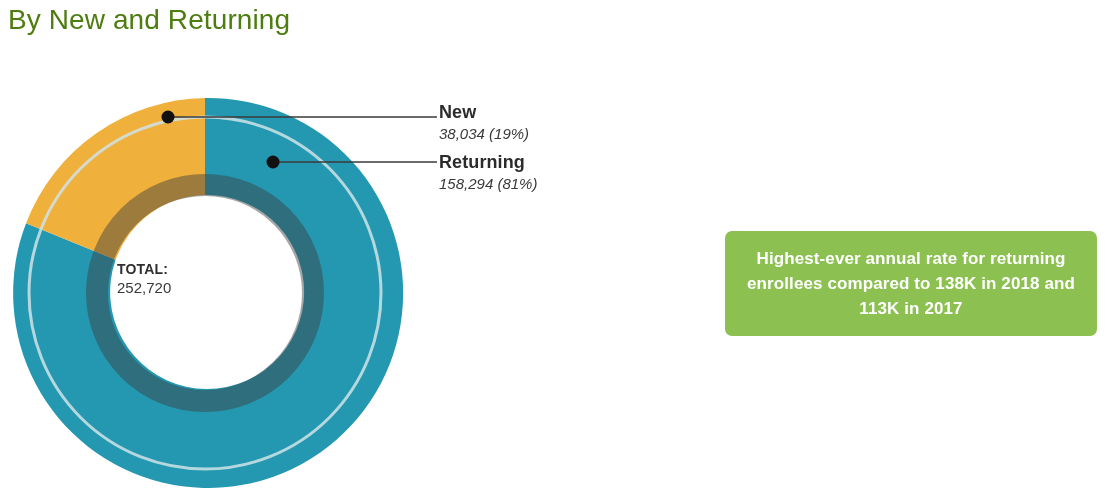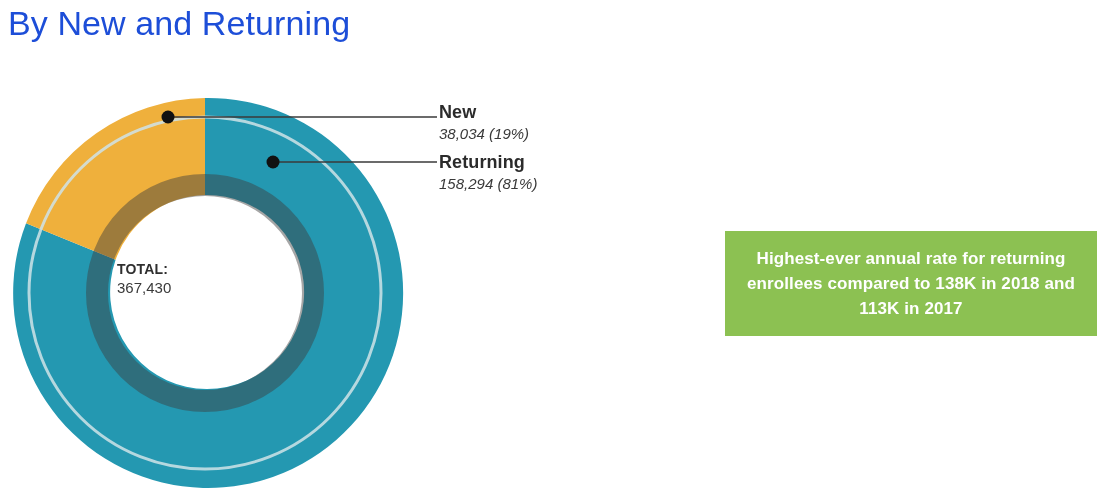--- a/index.html
+++ b/index.html
@@ -14,23 +14,23 @@
     overflow: hidden;
     font-family: "Liberation Sans", sans-serif;
     -webkit-font-smoothing: antialiased;
   }
 
   
   #page-title {
     position: absolute;
     left: 8px;
     top: 4px;
-    font-size: 34px;
+    font-size: 28px;
     font-weight: 400;
-    color: #1d4ed8;
+    color: #4d7c0f;
     letter-spacing: 0.1px;
     white-space: nowrap;
   }
 
   
   #donut-chart {
     position: absolute;
     left: 0px;
     top: 60px;
     width: 620px;
@@ -93,20 +93,21 @@
     left: 725px;
     top: 231px;
     width: 372px;
     height: 105px;
     background: #8cc152;
     display: flex;
     align-items: center;
     justify-content: center;
     box-sizing: border-box;
     padding: 2px 14px 0 14px;
+    border-radius: 7px;
   }
   #highlight-box .highlight-text {
     font-size: 17px;
     font-weight: bold;
     color: #ffffff;
     text-align: center;
     line-height: 1.46;
     letter-spacing: 0.1px;
   }
 </style>
@@ -137,21 +138,21 @@
     <line x1="168" y1="57" x2="437" y2="57" stroke="#3a3a3a" stroke-width="1.4"></line>
     <circle cx="168" cy="57" r="6.5" fill="#111111"></circle>
 
     <line x1="273" y1="102" x2="437" y2="102" stroke="#3a3a3a" stroke-width="1.4"></line>
     <circle cx="273" cy="102" r="6.5" fill="#111111"></circle>
   </svg>
 </div>
 
 <div id="center-total">
   <span class="total-label">TOTAL:</span>
-  <span class="total-value">367,430</span>
+  <span class="total-value">252,720</span>
 </div>
 
 <div id="callout-new" class="callout">
   <span class="callout-name">New</span>
   <span class="callout-value">38,034 (19%)</span>
 </div>
 
 <div id="callout-returning" class="callout">
   <span class="callout-name">Returning</span>
   <span class="callout-value">158,294 (81%)</span>

